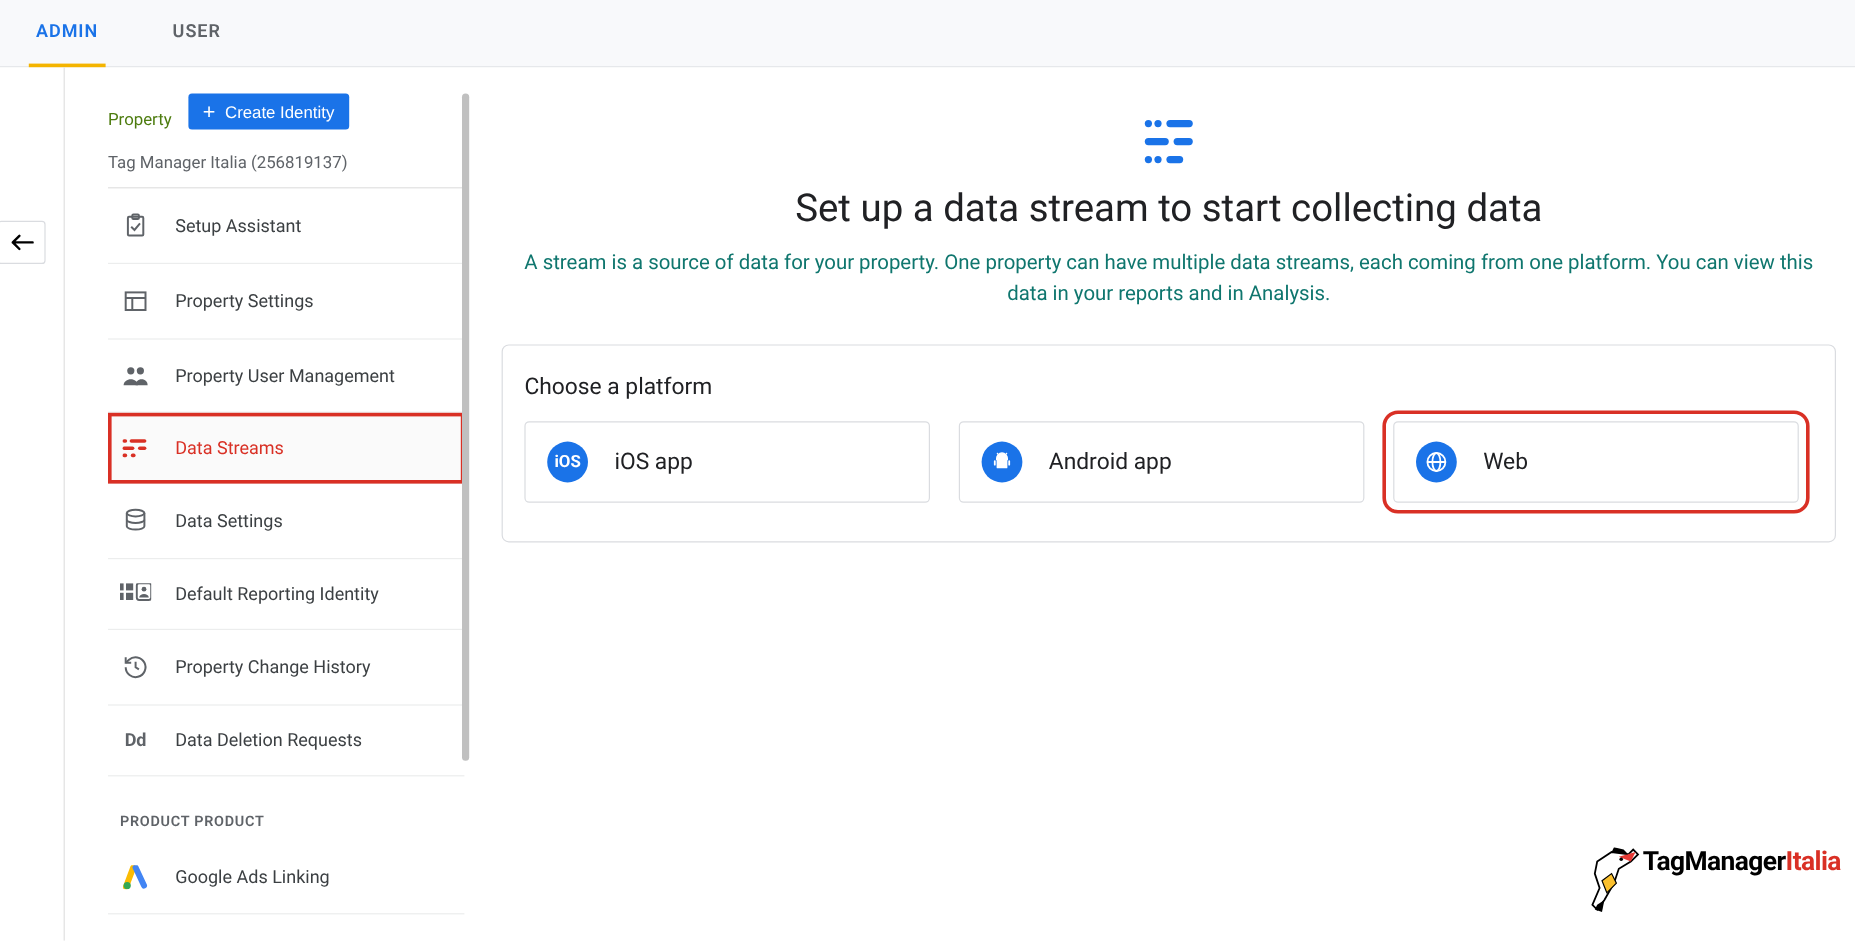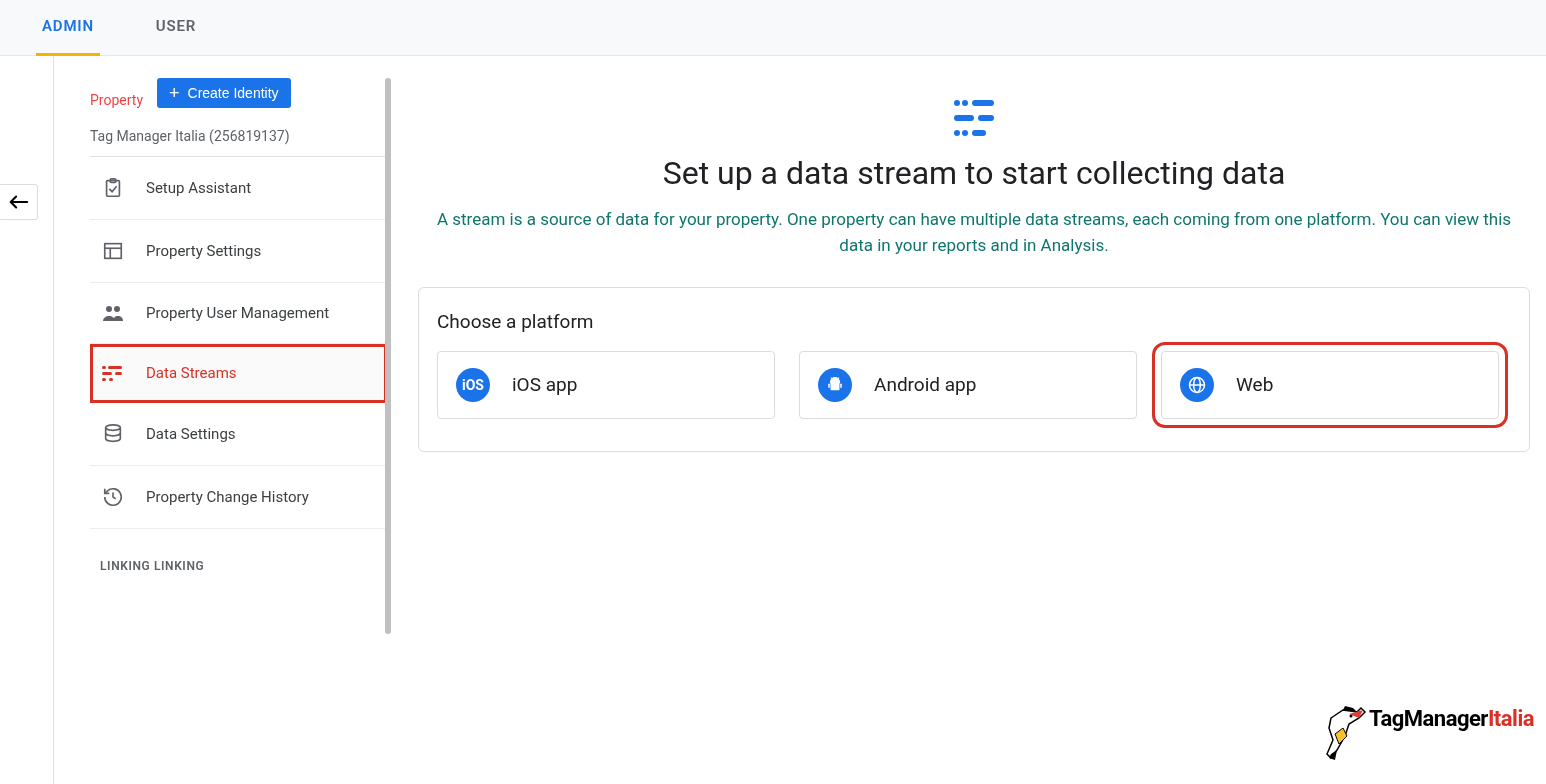--- a/index.html
+++ b/index.html
@@ -11,21 +11,21 @@
     height: 784px;
     overflow: hidden;
     position: relative;
   }
   .topbar {
     display: flex;
     align-items: center;
     background: #f8f9fb;
     border-bottom: 1px solid #e6e8eb;
     height: 56px;
-    padding-left: 36px;
+    padding-left: 24px;
     gap: 50px;
   }
   .top-tab {
     font-size: 15px;
     font-weight: 600;
     letter-spacing: 0.8px;
     color: #5f6368;
     height: 56px;
     display: flex;
     align-items: center;
@@ -85,21 +85,21 @@
     border-radius: 3px;
   }
   .property-row {
     display: flex;
     align-items: center;
     gap: 14px;
     padding-bottom: 10px;
   }
   .property-label {
     font-size: 14px;
-    color: #ef4444;
+    color: #4d7c0f;
     margin-top: 14px;
   }
   .create-button {
     background: #1a73e8;
     color: #fff;
     border: none;
     border-radius: 3px;
     padding: 7px 12px;
     font-size: 14px;
     font-weight: 500;
@@ -306,35 +306,63 @@
         <span class="icon-slot">
           <svg width="22" height="22" viewBox="0 0 24 24" fill="none" stroke="currentColor" stroke-width="1.8">
               <ellipse cx="12" cy="5" rx="8" ry="3"></ellipse>
               <path d="M4 5v6c0 1.7 3.6 3 8 3s8-1.3 8-3V5"></path>
               <path d="M4 11v6c0 1.7 3.6 3 8 3s8-1.3 8-3v-6"></path>
             </svg>
         </span>
         <span>Data Settings</span>
       </div>
 
+      <div class="nav-item">
+        <span class="icon-slot">
+          <svg width="26" height="18" viewBox="0 0 26 18" fill="currentColor">
+              <rect x="0" y="0" width="3" height="6"></rect>
+              <rect x="5" y="0" width="6" height="6"></rect>
+              <rect x="0" y="8" width="3" height="6"></rect>
+              <rect x="5" y="8" width="6" height="6"></rect>
+              <rect x="14" y="0" width="12" height="14" rx="2" fill="none" stroke="currentColor" stroke-width="1.6"></rect>
+              <circle cx="20" cy="5" r="2"></circle>
+              <path d="M16 12c0-2 2-3 4-3s4 1 4 3z"></path>
+            </svg>
+        </span>
+        <span>Default Reporting Identity</span>
+      </div>
 
       <div class="nav-item">
         <span class="icon-slot">
           <svg width="22" height="22" viewBox="0 0 24 24" fill="none" stroke="currentColor" stroke-width="1.8">
               <path d="M3 12a9 9 0 1 0 3-6.7L3 8"></path>
               <path d="M3 3v5h5"></path>
               <path d="M12 7v5l3 2"></path>
             </svg>
         </span>
         <span>Property Change History</span>
       </div>
 
-
-      <div class="section-header">LINKING LINKING</div>
-
+      <div class="nav-item">
+        <span class="icon-slot" style="font-weight:700;font-size:15px;">Dd</span>
+        <span>Data Deletion Requests</span>
+      </div>
+
+      <div class="section-header">PRODUCT PRODUCT</div>
+
+      <div class="nav-item" style="border-bottom:1px solid #eceded;">
+        <span class="icon-slot">
+          <svg width="22" height="20" viewBox="0 0 22 20">
+              <path d="M9 2 L3 18" stroke="#fbbc04" stroke-width="5" stroke-linecap="round"></path>
+              <path d="M11 2 L18 17" stroke="#4285f4" stroke-width="5" stroke-linecap="round"></path>
+              <circle cx="4" cy="17" r="3" fill="#34a853"></circle>
+            </svg>
+        </span>
+        <span>Google Ads Linking</span>
+      </div>
     </div>
   </div>
 
   <div class="main">
     <div class="hero-icon-wrap">
       <svg width="44" height="40" viewBox="0 0 44 40" fill="#1a73e8">
         <circle cx="5" cy="5" r="3"></circle>
           <circle cx="13" cy="5" r="3"></circle>
           <rect x="20" y="2" width="22" height="6" rx="3"></rect>
         <rect x="2" y="17" width="20" height="6" rx="3"></rect>

